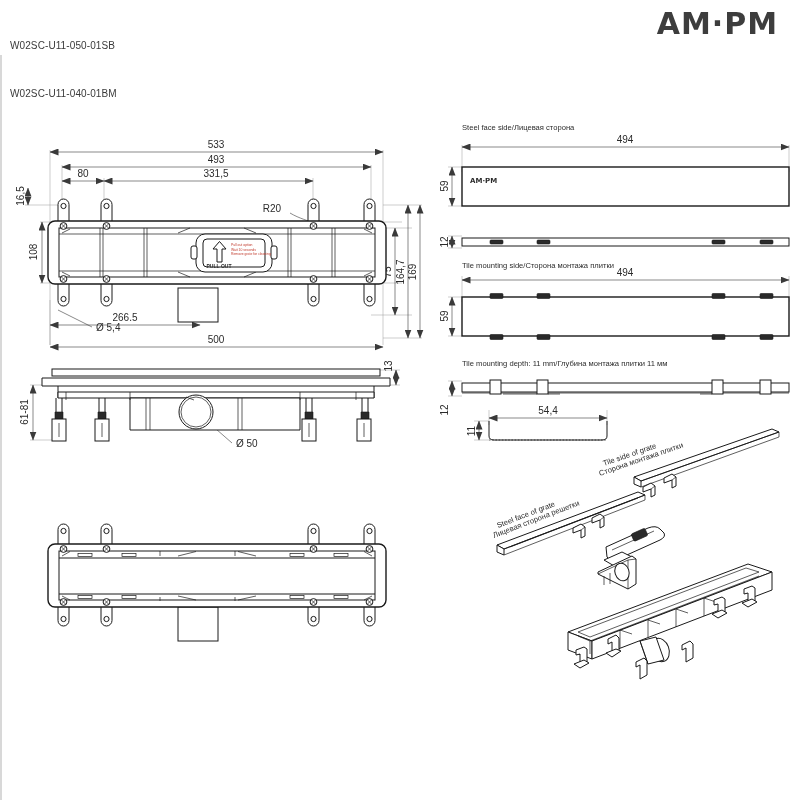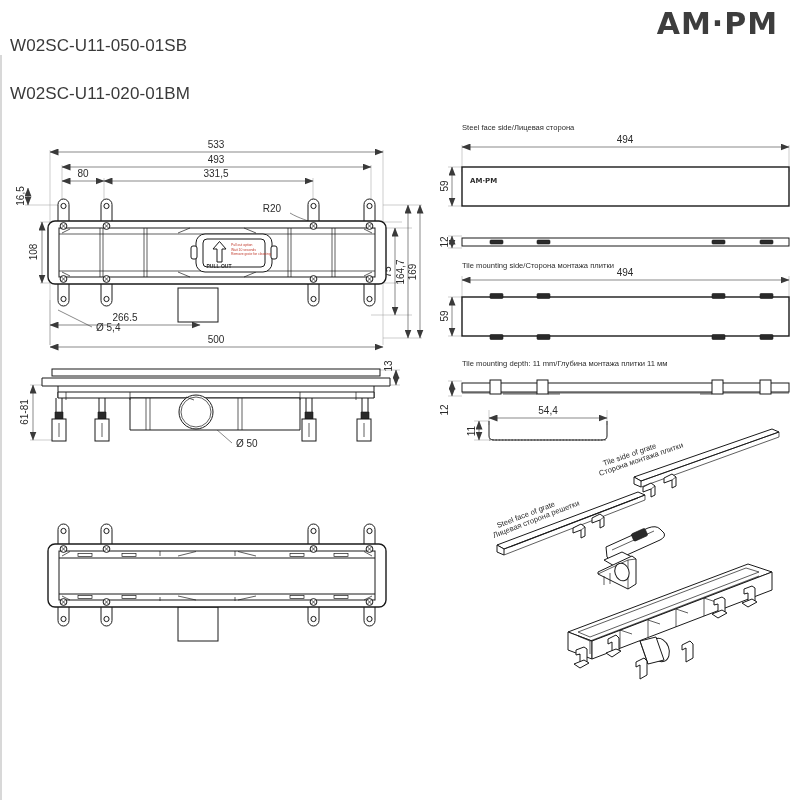--- a/index.html
+++ b/index.html
@@ -14,21 +14,21 @@
     position: relative;
     overflow: hidden;
   }
   #sheet {
     position: absolute; inset: 0;
     width: 800px; height: 800px;
   }
   .codes {
     position: absolute;
     left: 10px; top: 6px;
-    font-size: 17px;
+    font-size: 10px;
     line-height: 16px;
     color: #3a3a3a;
     letter-spacing: .1px;
     white-space: pre;
   }
   .codes div { font-family: "Liberation Sans", sans-serif; }
 
   .logo {
     position: absolute;
     right: 22px; top: 6px;
@@ -47,21 +47,21 @@
     background: #d8d8d8;
   }
 </style>
 </head>
 <body>
 
 <div class="edgeline"></div>
 
 <div class="codes">
   <div id="code0">W02SC-U11-050-01SB</div>
-  <div id="code1">W02SC-U11-020-01BM</div>
+  <div id="code1">W02SC-U11-040-01BM</div>
 </div>
 
 <div class="logo">AM·PM</div>
 
 <svg id="sheet" viewBox="0 0 800 800" width="800" height="800" xmlns="http://www.w3.org/2000/svg">
   <defs>
     <marker id="ar" markerWidth="9" markerHeight="7" refX="8.5" refY="3.5" orient="auto" markerUnits="userSpaceOnUse">
       <path d="M0,0 L9,3.5 L0,7 z" fill="#3a3a3a"></path>
     </marker>
     <marker id="arl" markerWidth="9" markerHeight="7" refX="0.5" refY="3.5" orient="auto" markerUnits="userSpaceOnUse">

